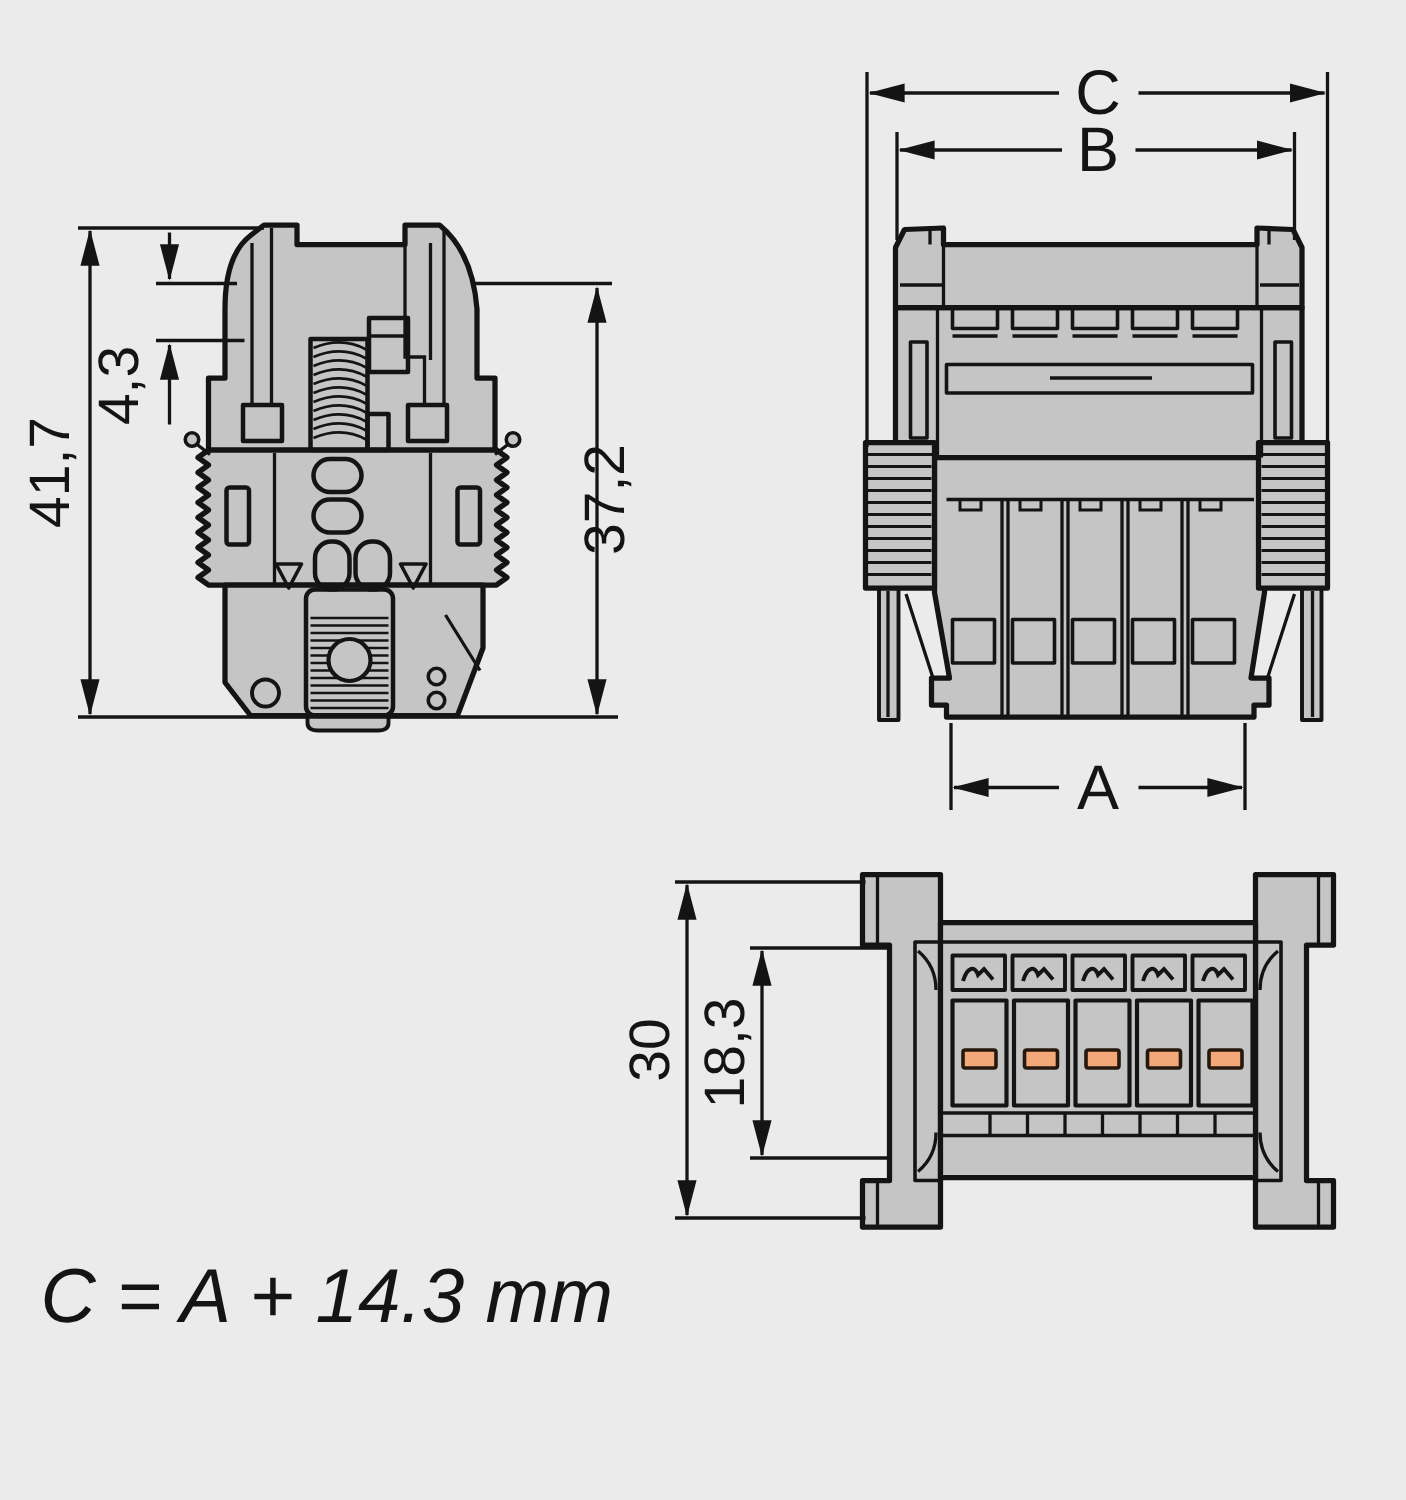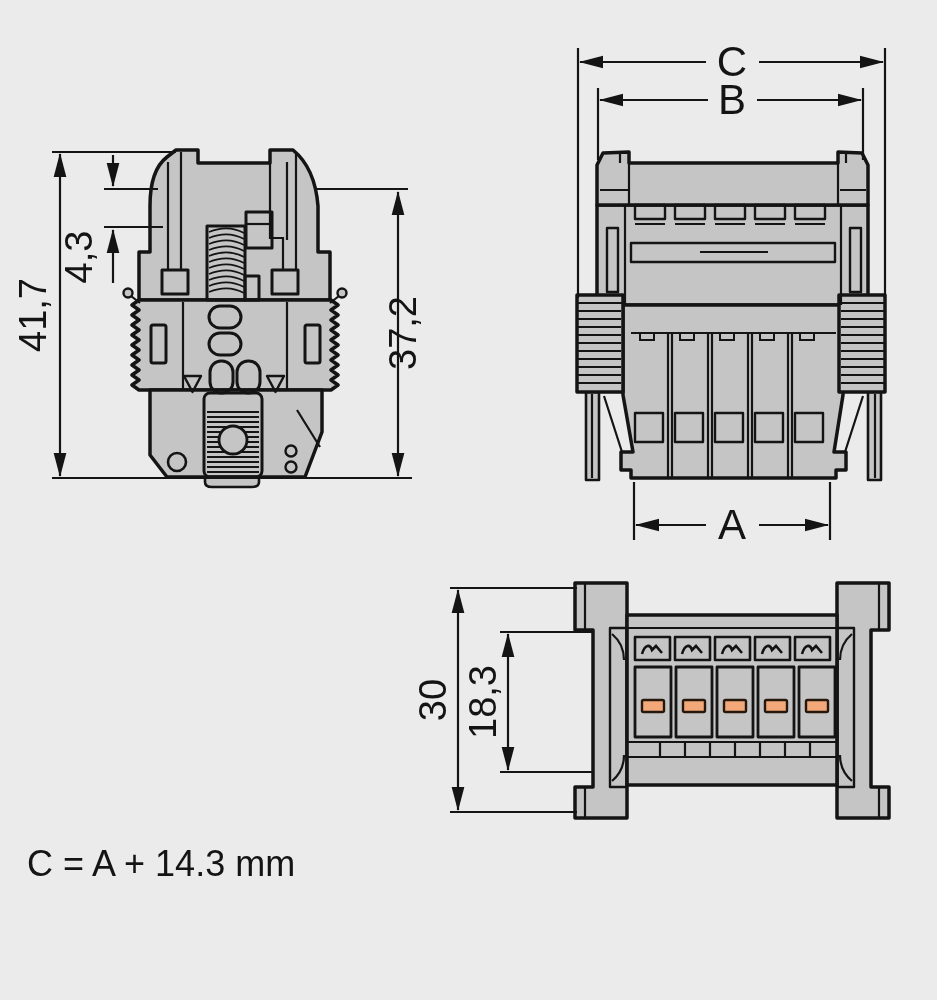--- a/index.html
+++ b/index.html
@@ -15,21 +15,21 @@
   .n{fill:none;stroke:#141414;stroke-width:3;stroke-linejoin:round;}
   
   .d{fill:none;stroke:#141414;stroke-width:2.2;}
   
   .dim{fill:none;stroke:#141414;stroke-width:2.2;}
   .lbl{font-size:38px;fill:#141414;text-anchor:middle;}
   .big{font-size:42px;}
   .orange{fill:#f2a878;stroke:#26180c;stroke-width:2.4;}
   .formulas{
     position:absolute;left:27px;top:841px;width:560px;
-    font-size:36px;line-height:45px;color:#141414;white-space:nowrap;
+    font-size:51px;line-height:45px;color:#141414;white-space:nowrap;font-style:italic;
   }
 </style>
 </head>
 <body>
 
 <svg width="937" height="1000" viewBox="0 0 937 1000">
   <defs>
     <marker id="arr" viewBox="0 0 11 10" refX="10.5" refY="5" markerWidth="11" markerHeight="10" orient="auto-start-reverse">
       <path d="M0,2.1 L11,5 L0,7.9 Z" fill="#141414"></path>
     </marker>

